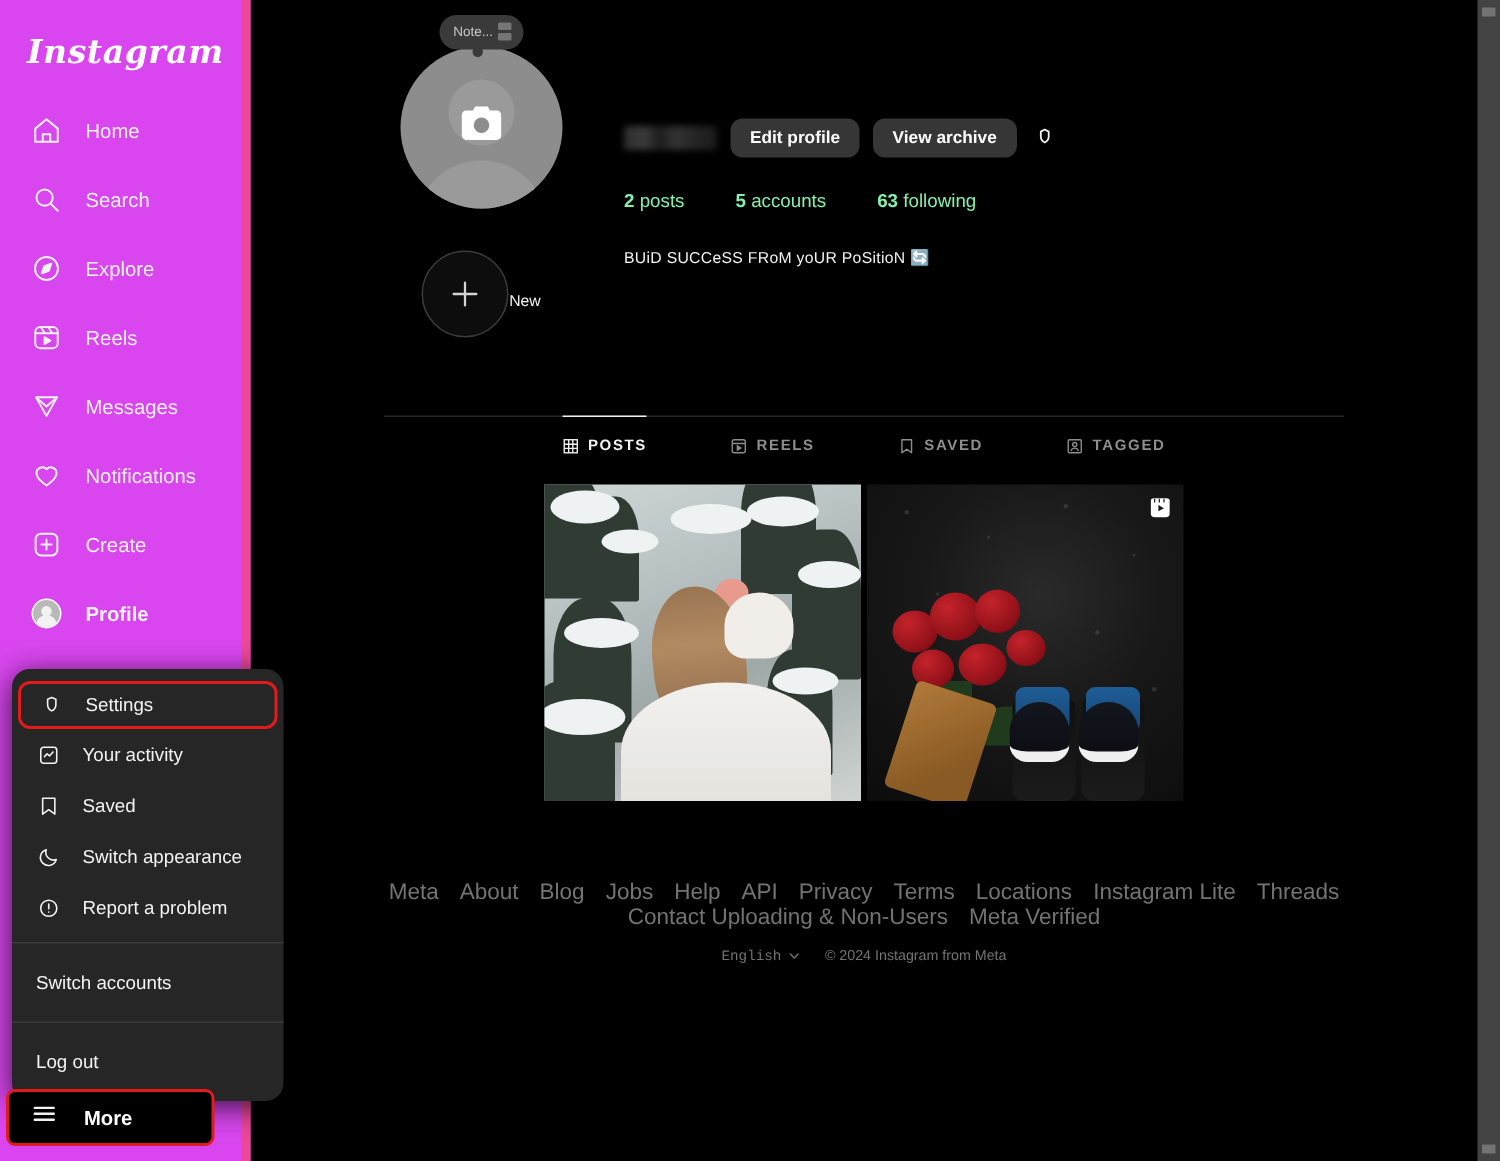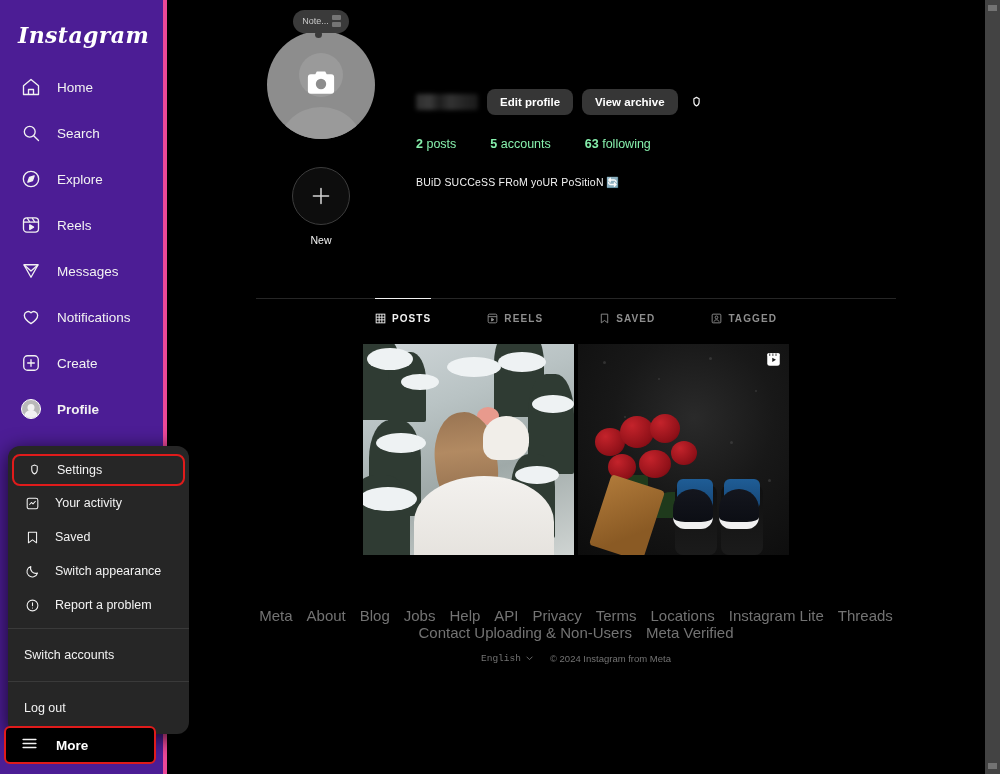--- a/index.html
+++ b/index.html
@@ -8,21 +8,21 @@
     background: #000;
     overflow: hidden;
     font-family: "Liberation Sans", sans-serif;
     color: #f5f5f5;
   }
   .app { position: relative; width: 1000px; height: 774px; background: #000; }
 
   
   .sidebar {
     position: absolute; left: 0; top: 0; width: 167px; height: 774px;
-    background: #4c1d95; border-right: 4px solid #ec4899;
+    background: #d946ef; border-right: 6px solid #ec4899;
     padding: 0; z-index: 5;
   }
   .brand {
     font-family: "DejaVu Serif", serif;
     font-style: italic; font-weight: 600;
     font-size: 22px; color: #fff;
     padding: 22px 0 0 18px; letter-spacing: .4px;
   }
   .nav { margin-top: 20px; }
   .nav-item {
@@ -64,21 +64,21 @@
     border: 2px solid #e01b1b; border-radius: 8px;
     margin: 0 4px; height: 32px; padding: 0 12px;
   }
   .menu-sep { height: 1px; background: #3a3a3a; margin: 6px 0; }
   .menu-plain {
     height: 40px; display: flex; align-items: center;
     padding: 0 16px; font-size: 12.5px; color: #f2f2f2; cursor: pointer;
   }
 
   .more-btn {
-    position: absolute; left: 4px; top: 726px; width: 152px; height: 38px;
+    position: absolute; left: 4px; top: 726px; width: 139px; height: 38px;
     display: flex; align-items: center; gap: 17px; padding: 0 14px;
     border: 2px solid #e01b1b; border-radius: 6px;
     background: #000; cursor: pointer; z-index: 31;
   }
   .more-btn .lbl { font-size: 13.5px; font-weight: 700; color: #fff; }
 
   
   .main { position: absolute; left: 167px; top: 0; width: 818px; height: 774px; overflow: hidden; }
   .profile-wrap { width: 700px; margin: 0 auto; padding-top: 10px; position: relative; }
 
@@ -109,21 +109,21 @@
   }
   .pavatar .body {
     position: absolute; left: 50%; top: 70%; width: 88px; height: 50px;
     border-radius: 44px 44px 0 0; background: #9a9a9a; transform: translateX(-50%);
   }
   .cam-icon {
     position: absolute; left: 50%; top: 50%; transform: translate(-50%,-50%);
     z-index: 2;
   }
 
-  .new-hl { margin-top: 28px; display: flex; flex-direction: column; align-items: center; }
+  .new-hl { margin-top: 28px; display: flex; flex-direction: row; align-items: center; }
   .new-circle {
     width: 58px; height: 58px; border-radius: 50%;
     border: 1px solid #3c3c3c; background: #0d0d0d;
     display: flex; align-items: center; justify-content: center; cursor: pointer;
   }
   .new-lbl { margin-top: 9px; font-size: 10.5px; color: #f2f2f2; }
 
   .pinfo { flex: 1; padding-top: 24px; }
   .prow1 { display: flex; align-items: center; gap: 9px; }
   .uname {

